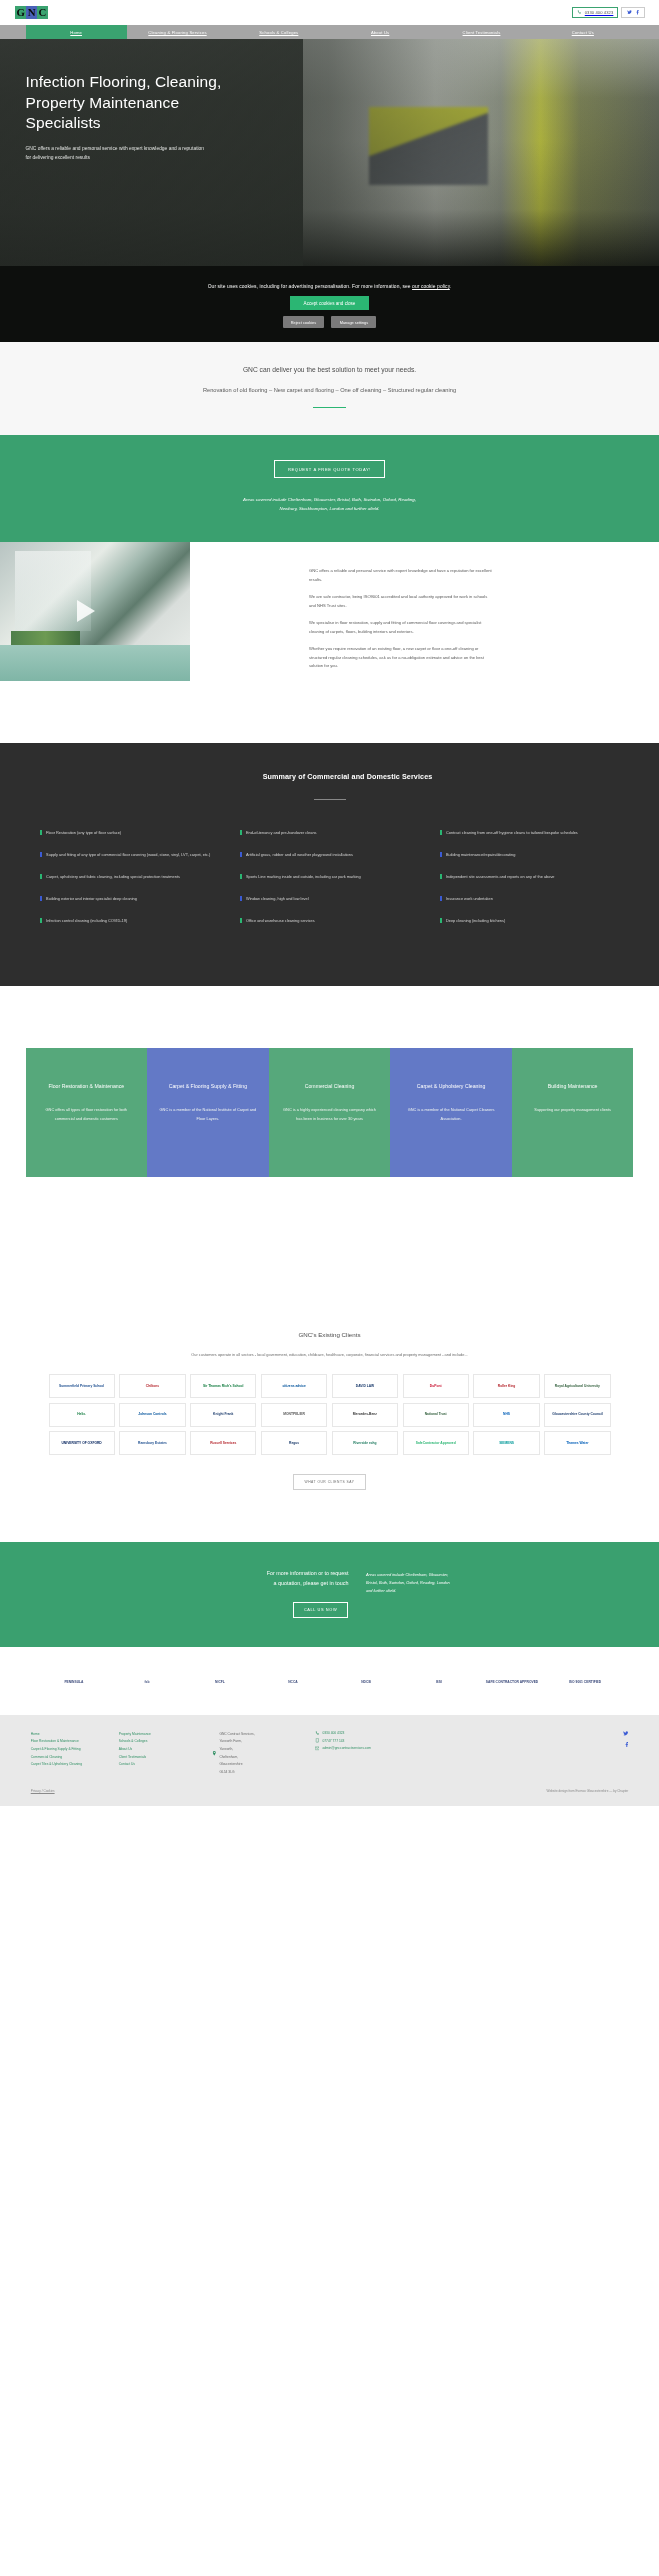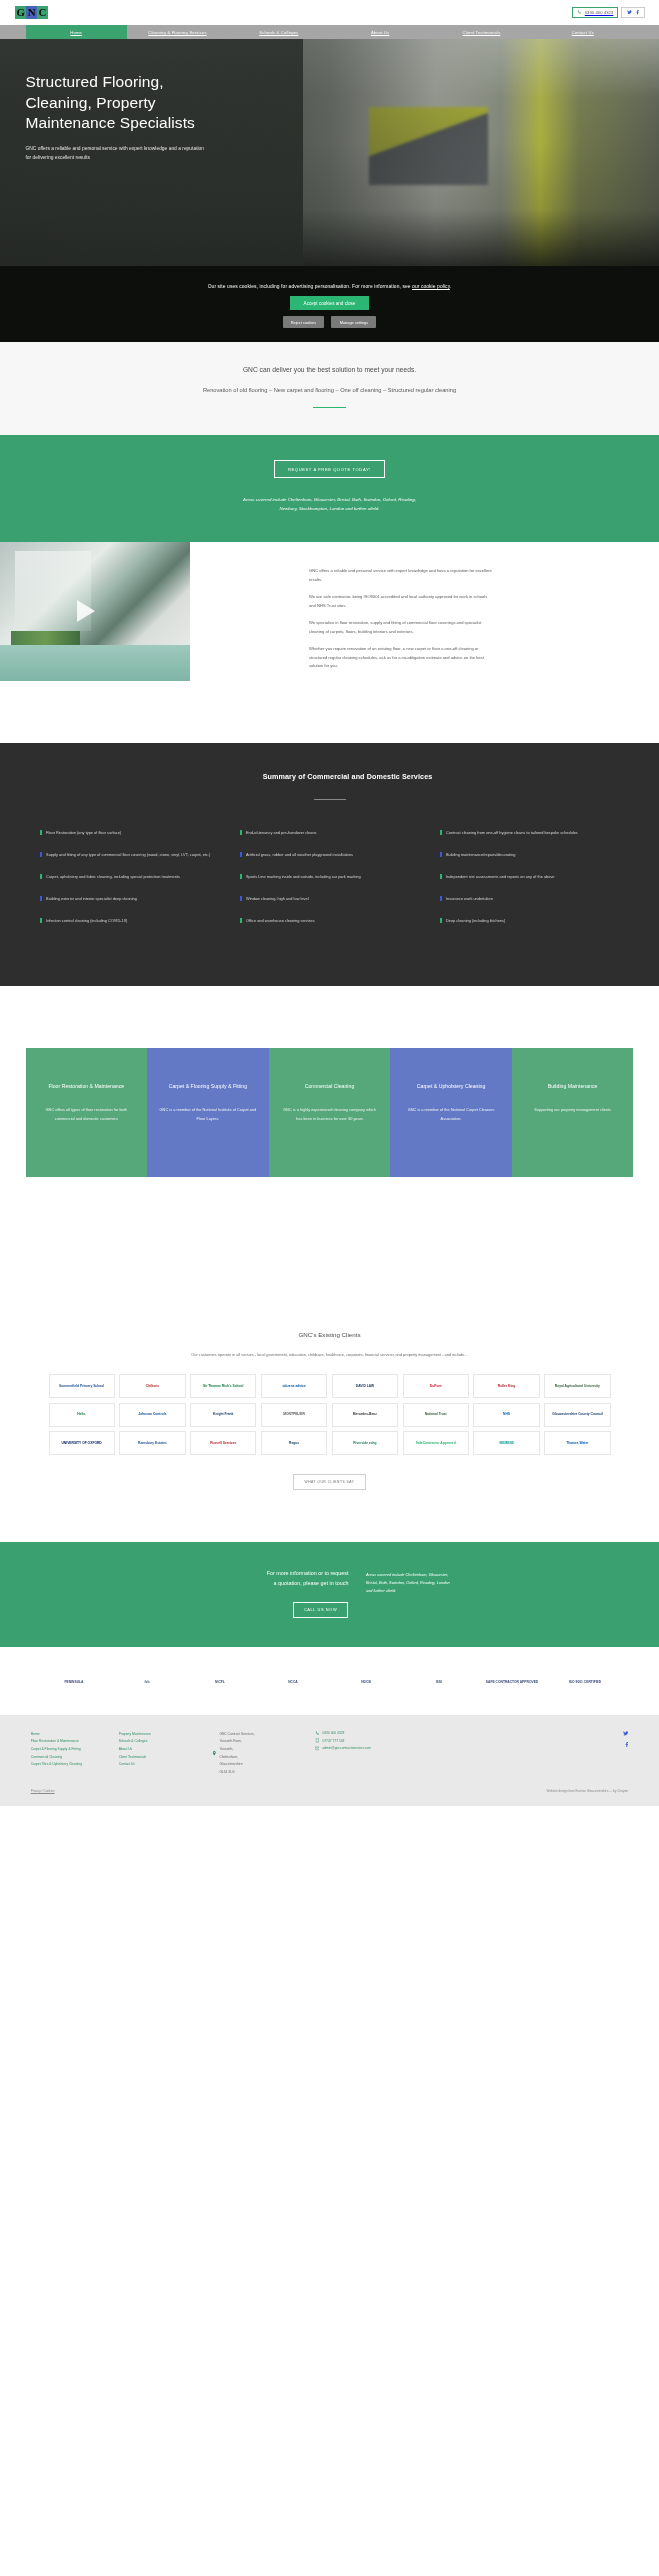--- a/index.html
+++ b/index.html
@@ -168,21 +168,21 @@
     <a class="nav-item" href="#">About Us</a>
     <a class="nav-item" href="#">Client Testimonials</a>
     <a class="nav-item" href="#">Contact Us</a>
   </div>
 </nav>
 
 <section class="hero">
   <div class="hero-photo"></div>
   <div class="hero-scrim"></div>
   <div class="hero-inner">
-    <h1>Structured Flooring, Cleaning, Property Maintenance Specialists</h1>
+    <h1>Infection Flooring, Cleaning, Property Maintenance Specialists</h1>
     <p>GNC offers a reliable and personal service with expert knowledge and a reputation for delivering excellent results</p>
   </div>
 </section>
 
 <section class="cookie">
   <div class="msg">
     <span>Our site uses cookies, including for advertising personalisation. For more information, see </span><a href="#">our cookie policy</a><span>.</span>
   </div>
   <div class="cookie-btns">
     <button class="btn-accept">Accept cookies and close</button>

